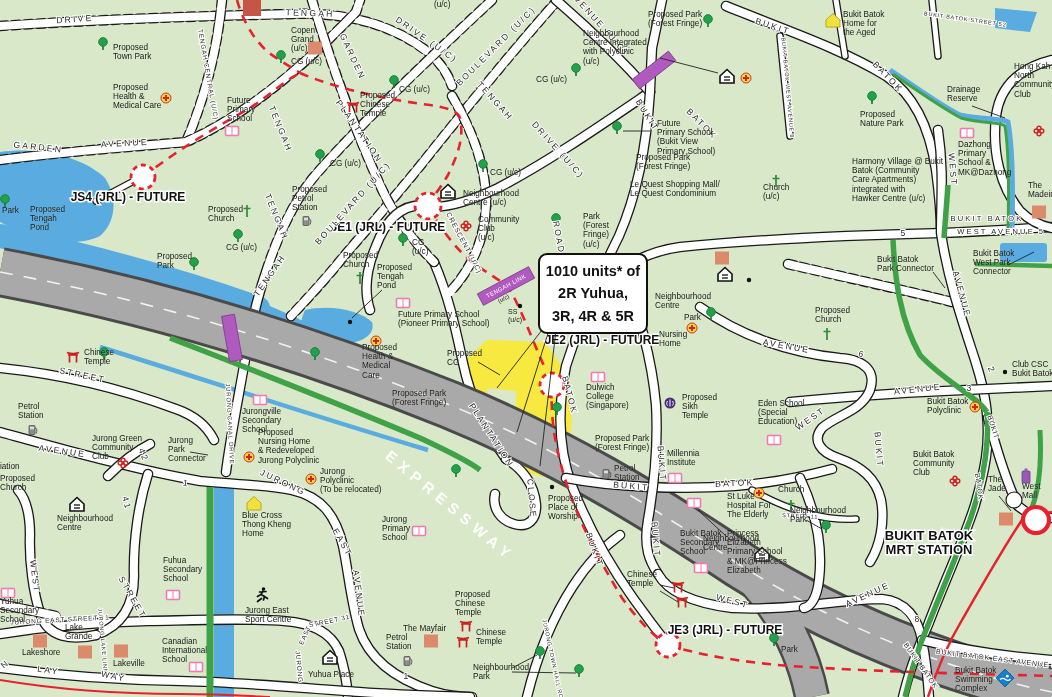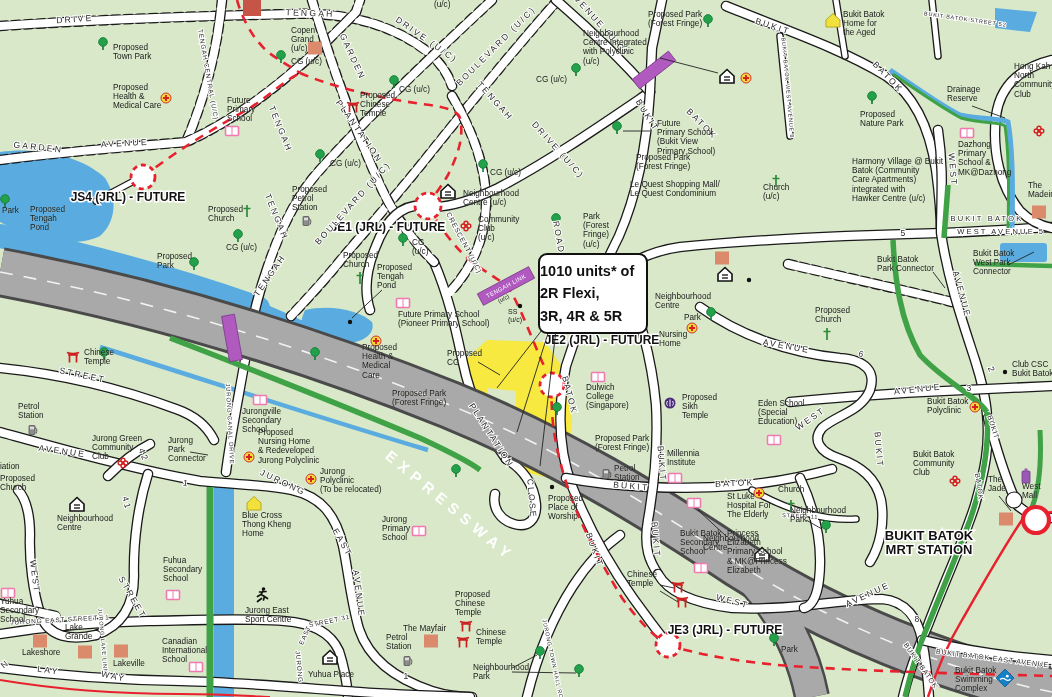--- a/index.html
+++ b/index.html
@@ -1,21 +1,21 @@
 <!DOCTYPE html>
 <html><head>
 <meta charset="utf-8">
 <style>
   html,body{margin:0;padding:0;background:#fff;}
   #stage{position:relative;width:1052px;height:697px;overflow:hidden;background:#d8e8c8;
          font-family:"Liberation Sans",sans-serif;}
   #m{position:absolute;left:0;top:0;}
   #callout{position:absolute;left:538px;top:253px;width:106px;height:77px;background:#fff;
            border:2.5px solid #111;border-radius:9px;display:flex;flex-direction:column;
-           justify-content:center;z-index:5;}
+           justify-content:center;text-align:center;z-index:5;}
   #callout p{margin:0;font-size:14.5px;font-weight:bold;color:#111;line-height:1.55;
              font-family:"Liberation Sans",sans-serif;}
 </style>
 </head>
 <body>
 
 <div id="stage">
 <svg id="m" width="1052" height="697" viewBox="0 0 1052 697">
 
   <rect x="0" y="0" width="1052" height="697" fill="#d8e8c8"></rect>
@@ -725,16 +725,16 @@
         <text x="162" y="644" font-size="8.2" fill="#1a1a1a" font-family="Liberation Sans, sans-serif" text-anchor="start" paint-order="stroke" stroke="#d8e8c8" stroke-width="0.1"><tspan x="162" dy="0">Canadian</tspan><tspan x="162" dy="9.184">International</tspan><tspan x="162" dy="9.184">School</tspan></text>
         <text x="0" y="604" font-size="8.2" fill="#1a1a1a" font-family="Liberation Sans, sans-serif" text-anchor="start" paint-order="stroke" stroke="#d8e8c8" stroke-width="0.1"><tspan x="0" dy="0">Yuhua</tspan><tspan x="0" dy="9.184">Secondary</tspan><tspan x="0" dy="9.184">School</tspan></text>
         <text x="473" y="670" font-size="8.2" fill="#1a1a1a" font-family="Liberation Sans, sans-serif" text-anchor="start" paint-order="stroke" stroke="#d8e8c8" stroke-width="0.1"><tspan x="473" dy="0">Neighbourhood</tspan><tspan x="473" dy="9.184">Park</tspan></text>
         <text x="0" y="469" font-size="8.2" fill="#1a1a1a" font-family="Liberation Sans, sans-serif" text-anchor="start" paint-order="stroke" stroke="#d8e8c8" stroke-width="0.1"><tspan x="0" dy="0">iation</tspan></text>
         <text x="781" y="652" font-size="8.2" fill="#1a1a1a" font-family="Liberation Sans, sans-serif" text-anchor="start" paint-order="stroke" stroke="#d8e8c8" stroke-width="0.1"><tspan x="781" dy="0">Park</tspan></text>
       </g>
 </svg>
 
 <div id="callout">
   <p>1010 units* of</p>
-  <p>2R Flexi,</p>
+  <p>2R Yuhua,</p>
   <p>3R, 4R &amp; 5R</p>
 </div>
 </div>
 
 </body></html>

